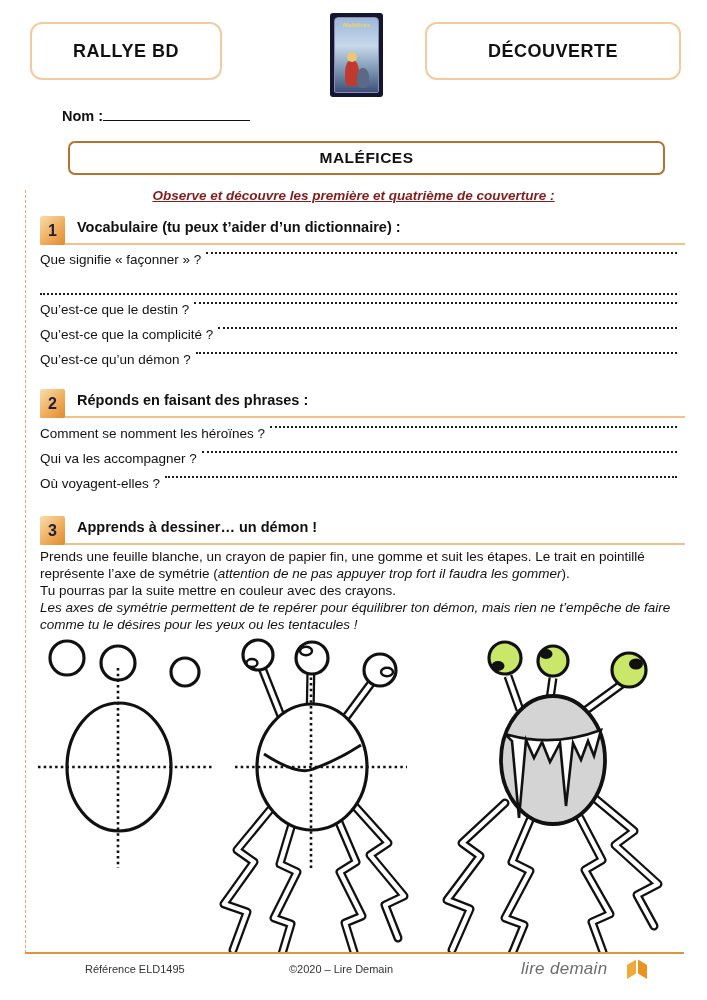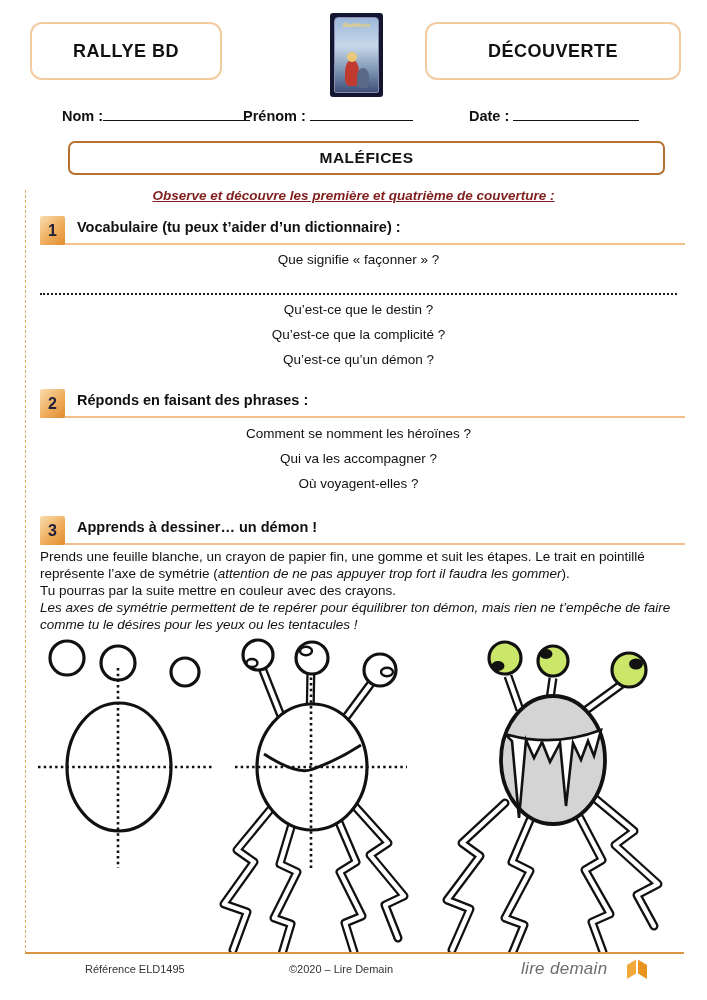--- a/index.html
+++ b/index.html
@@ -51,21 +51,21 @@
   .sec-header { position:absolute; left:40px; width:645px; height:29px;
                 border-bottom:2.5px solid #f3c08a; }
   .sec-chip { position:absolute; left:0; top:0; width:25px; height:29px;
               background:linear-gradient(135deg,#f9ddae 0%,#efae5e 55%,#e08b2e 100%);
               border-radius:2px; display:flex; align-items:center; justify-content:center;
               font-weight:bold; font-size:16px; color:#20203a; }
   .sec-label { position:absolute; left:37px; top:3px; font-weight:bold; font-size:14.5px; color:#111; }
 
   
   .q-block { position:absolute; left:40px; width:637px; }
-  .q-row { display:flex; align-items:center; height:25px;flex-direction:column; }
+  .q-row { display:flex; align-items:flex-start; height:25px; }
   .q-label { font-size:13.5px; color:#111; white-space:nowrap; padding-bottom:3px; }
   .q-dots { flex:1; margin-left:5px; border-bottom:2px dotted #1c1c1c; margin-bottom:7px; }
   .q-dots-full { height:25px; border-bottom:2px dotted #1c1c1c; margin-bottom:0; transform:translateY(-7px); }
 
   
   .para { position:absolute; left:40px; top:548px; width:648px; font-size:13.5px; line-height:17px; color:#111; }
   .italic { font-style:italic; }
 
   
   .drawings { position:absolute; left:0; top:628px; width:707px; height:326px; }
@@ -93,26 +93,20 @@
       <div class="book-fig2"></div>
     </div>
   </div>
 
   <div class="hdr-box hdr-right">
     <span>DÉCOUVERTE</span>
   </div>
 
   <div class="id-group" style="left:62px;">
     <span>Nom :</span><span class="id-line" style="width:147px;"></span>
-  </div>
-  <div class="id-group" style="left:243px;">
-    <span>Prénom :</span> <span class="id-line" style="width:103px;"></span>
-  </div>
-  <div class="id-group" style="left:469px;">
-    <span>Date :</span> <span class="id-line" style="width:126px;"></span>
   </div>
 
   <div class="title-box">
     <span>MALÉFICES</span>
   </div>
 
   <div class="instruction">Observe et découvre les première et quatrième de couverture :</div>
 
   <div class="margin-dash"></div>
 

